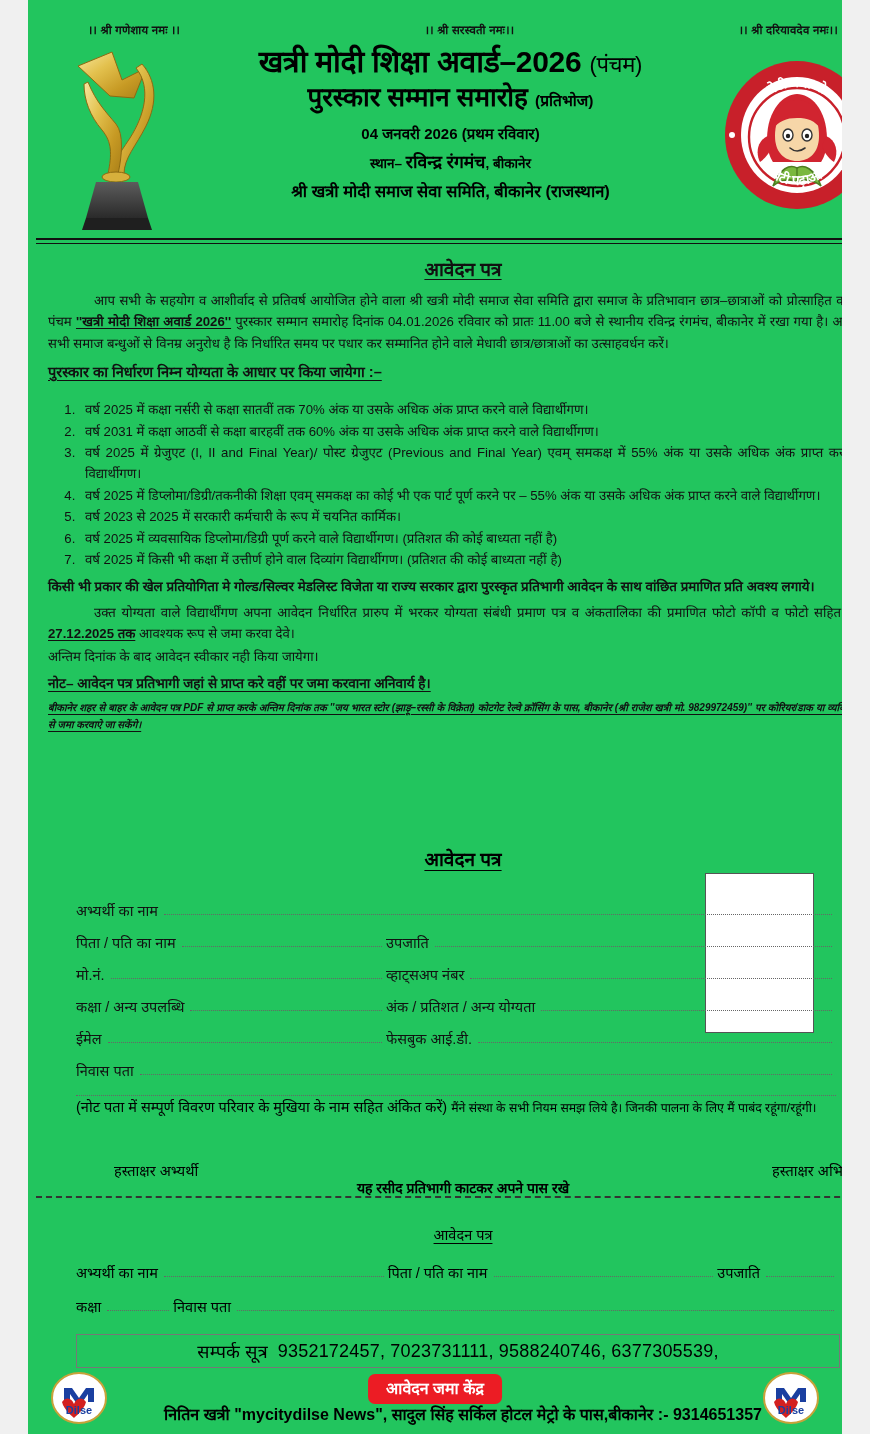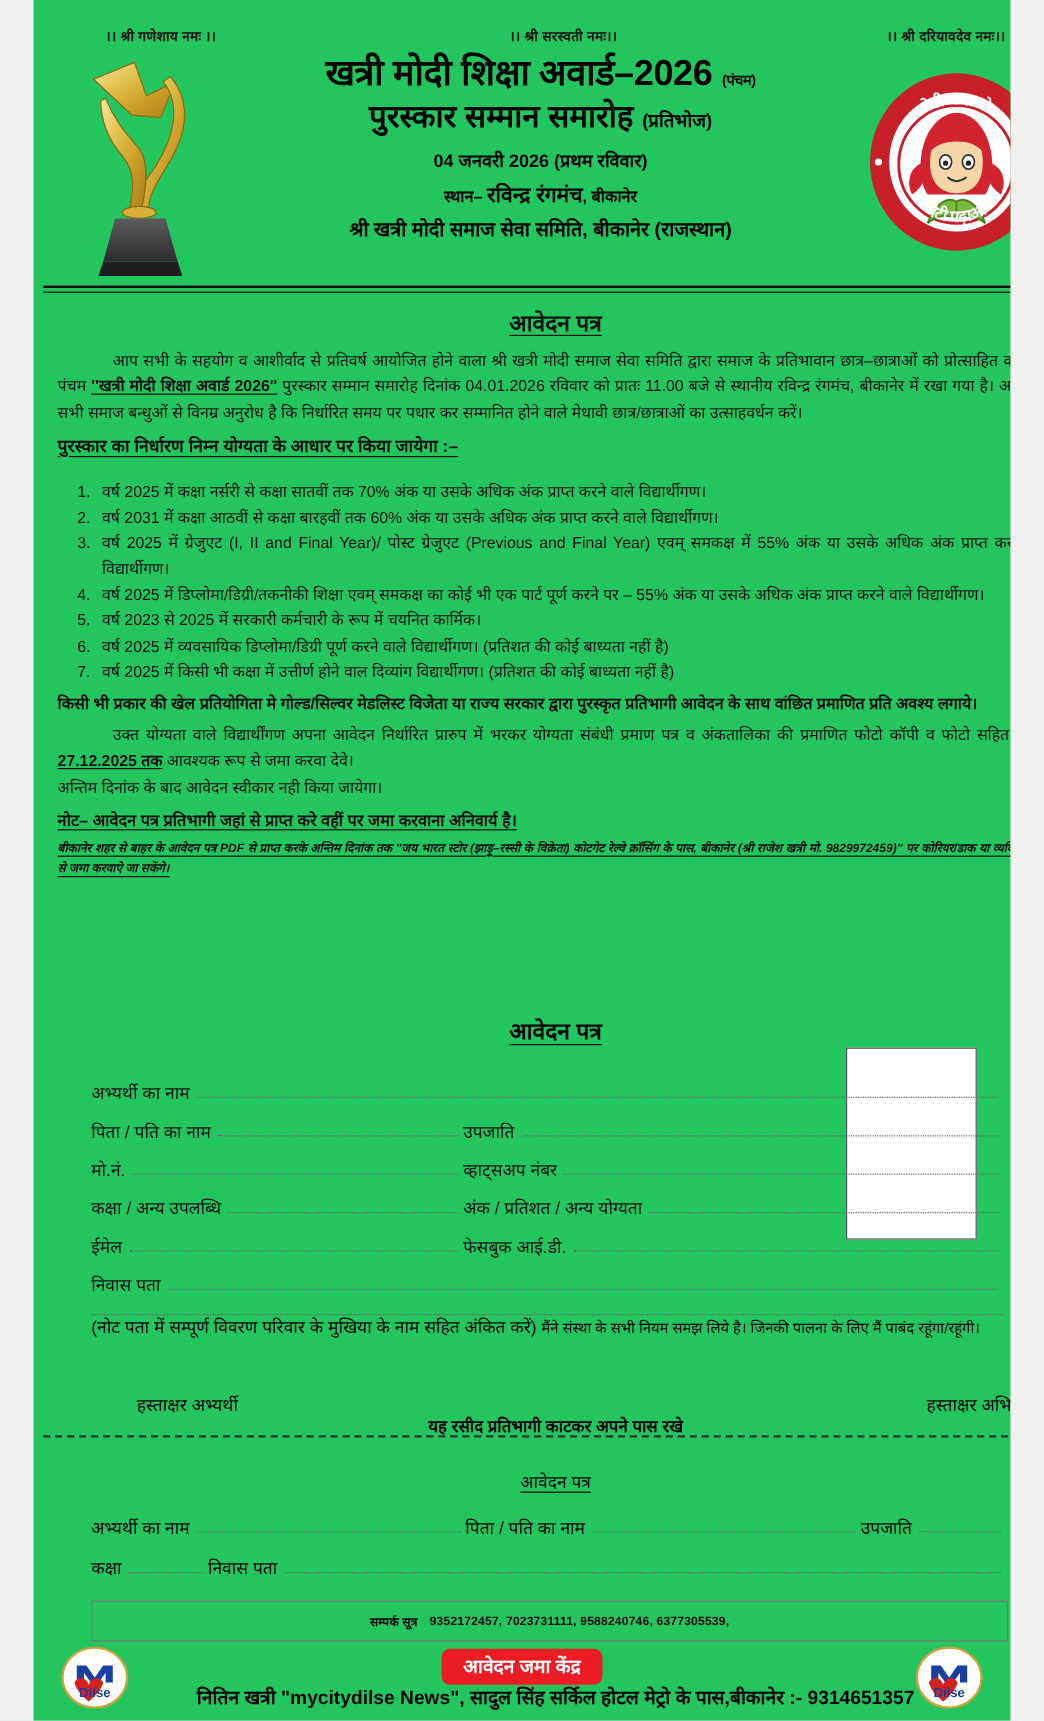--- a/index.html
+++ b/index.html
@@ -20,21 +20,21 @@
   .invoc .i3{margin-right:20px;}
 
   
   .header{position:absolute;top:44px;left:0;width:870px;height:190px;}
   .trophy{position:absolute;left:38px;top:2px;width:110px;height:190px;}
   .logo-bb{position:absolute;right:26px;top:14px;width:150px;height:155px;}
   .title-wrap{
     position:absolute;left:150px;top:0;width:545px;text-align:center;color:#000;
   }
   .t1{font-size:30px;font-weight:bold;letter-spacing:-0.3px;line-height:1.18;white-space:nowrap;}
-  .t1 .small{font-size:12px;font-weight:bold;}
+  .t1 .small{font-size:22px;font-weight:normal;}
   .t2{font-size:26px;font-weight:bold;line-height:1.2;margin-top:3px;white-space:nowrap;}
   .t2 .small{font-size:15.5px;font-weight:bold;}
   .t3{font-size:15px;font-weight:bold;margin-top:9px;}
   .t4{font-size:13.5px;font-weight:bold;margin-top:6px;}
   .t4 .big{font-size:17.5px;}
   .t5{font-size:16.5px;font-weight:bold;margin-top:6px;}
 
   .rule{position:absolute;left:8px;width:854px;height:0;border-top:2.2px solid #111;}
   .rule.r1{top:238px;}
   .rule.r2{top:243px;border-top:1px solid #111;}
@@ -85,21 +85,21 @@
   .receipt-h{position:absolute;left:0;top:1178px;width:870px;text-align:center;
     font-size:14px;font-weight:bold;}
   .receipt-sub{position:absolute;left:0;top:1224px;width:870px;text-align:center;
     font-size:14.5px;text-decoration:underline;text-underline-offset:3px;}
   .receipt-form{position:absolute;left:48px;top:1248px;width:762px;font-size:14.5px;}
   .rrow{display:flex;align-items:flex-end;height:34px;}
 
   
   .contact-box{position:absolute;left:48px;top:1334px;width:762px;height:32px;
     border:1.2px solid #777;display:flex;align-items:center;justify-content:center;
-    font-size:10px;font-weight:bold;letter-spacing:.2px;}
+    font-size:18px;font-weight:normal;letter-spacing:.2px;}
   .contact-box .lbl{margin-right:10px;}
   .badge{position:absolute;left:50%;top:1374px;transform:translateX(-50%);
     background:#ec1c24;color:#fff;font-size:16px;font-weight:bold;
     padding:3px 18px 5px;border-radius:7px;white-space:nowrap;}
   .footline{position:absolute;left:0;top:1403px;width:870px;text-align:center;
     font-size:16px;font-weight:bold;}
   .footline .en{font-family:"Liberation Sans",sans-serif;}
   .mlogo{position:absolute;width:58px;height:52px;}
   .mlogo.l{left:22px;top:1372px;}
   .mlogo.r{right:22px;top:1372px;}

